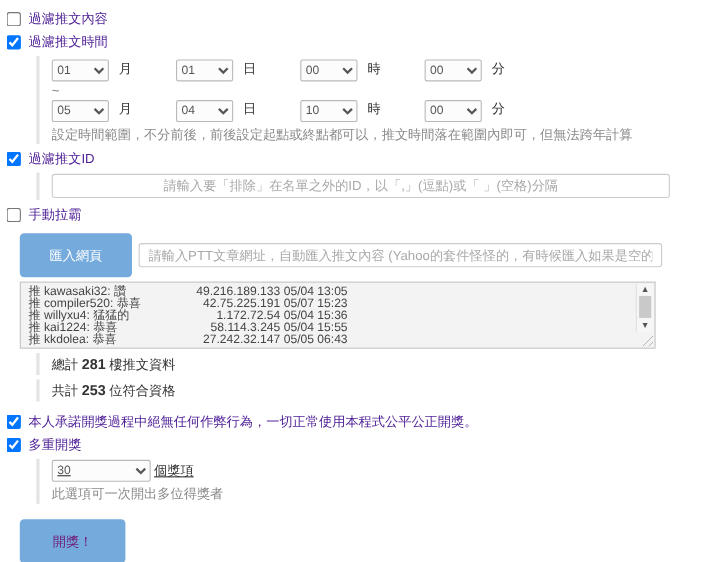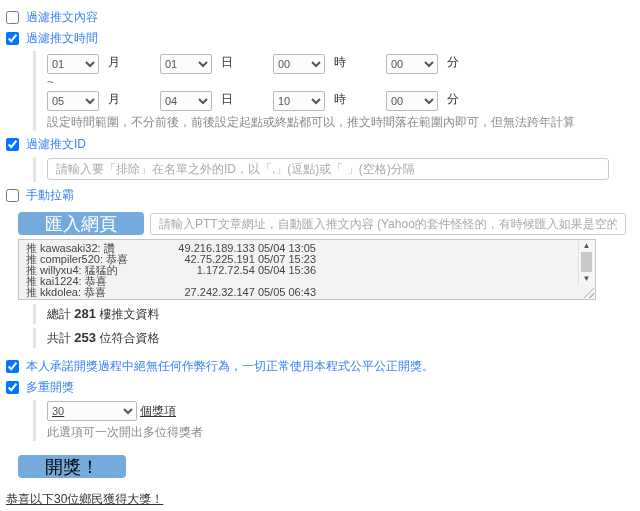--- a/index.html
+++ b/index.html
@@ -4,34 +4,34 @@
 <style>
   html,body{margin:0;padding:0;}
   body{
     width:640px;height:511px;overflow:hidden;box-sizing:border-box;
     background:#fff;color:#333;
     font-family:"Liberation Sans","DejaVu Sans",sans-serif;font-size:12px;
     padding:5px 0 0 6px;
   }
   .check-row{display:flex;align-items:center;gap:7px;margin:4px 0;}
   .check-row input{width:13px;height:13px;margin:0;}
-  .check-label{color:#3b82f6;}
+  .check-label{color:#4c1d95;}
   .indent{border-left:3px solid #e4e4e4;margin:2px 0 5px 27px;padding:1px 0 2px 11px;}
   .time-row{display:flex;align-items:flex-start;margin:2px 0;}
   select{height:20px;font-size:11px;color:#555;border:1px solid #b9b9b9;background:#fcfcfc;border-radius:2px;}
   .sel-time{width:52px;margin-right:9px;}
   .unit{margin-right:40px;color:#333;}
   .tilde{color:#777;line-height:13px;margin:1px 0;}
   .note{color:#8a8a8a;margin-top:4px;line-height:14px;}
-  .text-input{height:20px;border:1px solid #ccc;border-radius:3px;padding:0 8px;font-size:12px;color:#333;background:#fff;box-sizing:content-box;}
+  .text-input{height:20px;border:1px solid #ccc;border-radius:3px;padding:0 8px;font-size:12px;color:#333;background:#fff;box-sizing:content-box;text-align:center;}
   input::placeholder{color:#a9a9a9;}
   #id-input{width:544px;}
   .import-row{display:flex;gap:6px;margin:8px 0 4px 12px;align-items:center;}
-  .btn{border:none;border-radius:4px;color:#fff;font-size:18px;cursor:pointer;
-       height:23px;padding:1px 27px;line-height:23px;}
+  .btn{border:none;border-radius:4px;color:#fff;font-size:12px;cursor:pointer;
+       height:40px;padding:1px 27px;line-height:23px;}
   #import-input{width:458px;}
   .pushbox{position:relative;margin-left:12px;width:578px;height:61px;
     border:1px solid #c6c6c6;background:#f3f3f3;box-sizing:border-box;
     padding:3px 22px 2px 7px;font-size:11px;color:#444;overflow:hidden;}
   .push-row{display:flex;width:290px;justify-content:space-between;line-height:11px;white-space:nowrap;align-items:center;}
   .sb{position:absolute;top:1px;right:1px;width:15px;height:44px;background:#f6f6f6;
       border-left:1px solid #e0e0e0;display:flex;flex-direction:column;align-items:center;}
   .sb-arrow{font-size:8px;color:#555;line-height:9px;height:9px;}
   .sb-thumb{width:11px;height:20px;background:#c9c9c9;margin:2px 0;}
   .grip{position:absolute;right:1px;bottom:1px;width:11px;height:11px;
@@ -130,20 +130,21 @@
       <span>42.75.225.191 05/07 15:23</span>
     </div>
 
     <div class="push-row">
       <span>推 willyxu4: 猛猛的</span>
       <span>1.172.72.54 05/04 15:36</span>
     </div>
 
     <div class="push-row">
       <span>推 kai1224: 恭喜</span>
+      <span>58.114.3.245 05/04 15:55</span>
     </div>
 
     <div class="push-row">
       <span>推 kkdolea: 恭喜</span>
       <span>27.242.32.147 05/05 06:43</span>
     </div>
   </div>
 
 
 <div class="indent stat">
@@ -172,21 +173,21 @@
 </div>
 <div class="indent">
   <div class="prize-row">
     <select class="sel-prize"><option>30</option></select>
     <span>個獎項</span>
   </div>
   <div class="note">此選項可一次開出多位得獎者</div>
 </div>
 
 
-<button class="btn btn-accent" id="draw-btn" style="background: rgb(116, 170, 220); color: #000000;">開獎！</button>
+<button class="btn btn-accent" id="draw-btn" style="background: rgb(116, 170, 220); color: #701a75;">開獎！</button>
 
 
 <div class="results">
   <div class="results-heading">恭喜以下30位鄉民獲得大獎！</div>
 
 </div>
 
 
 
 

